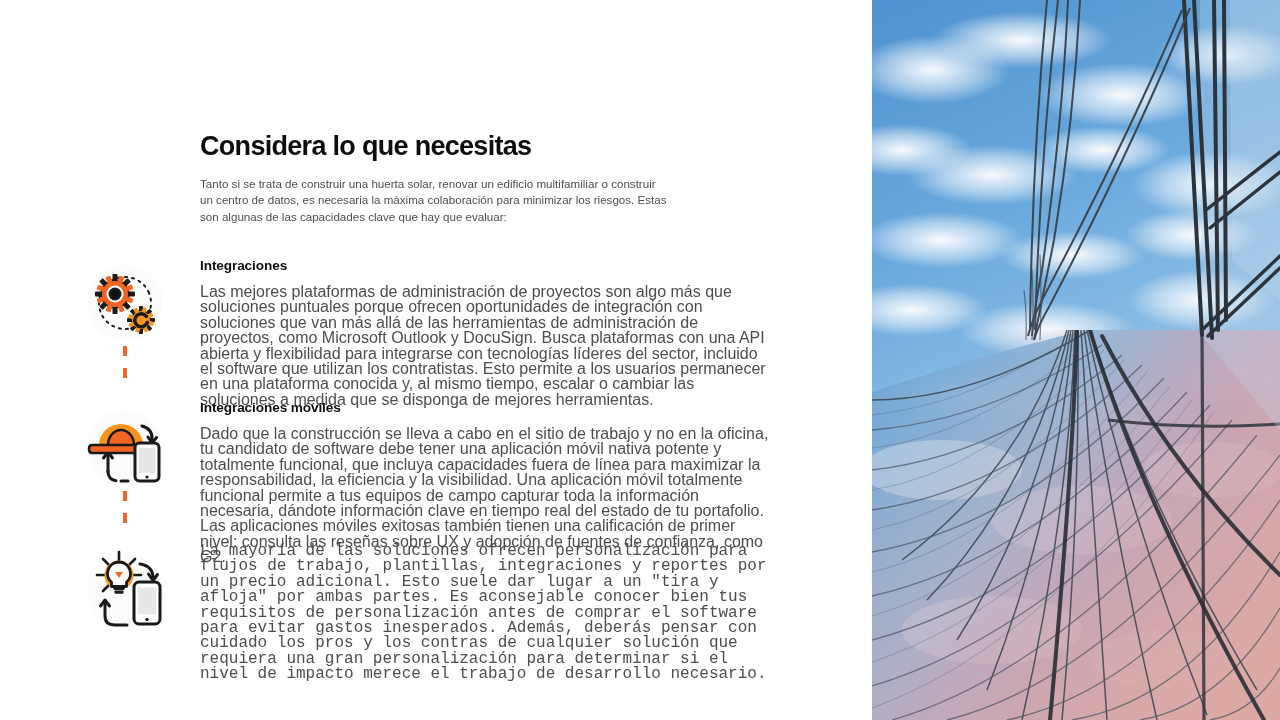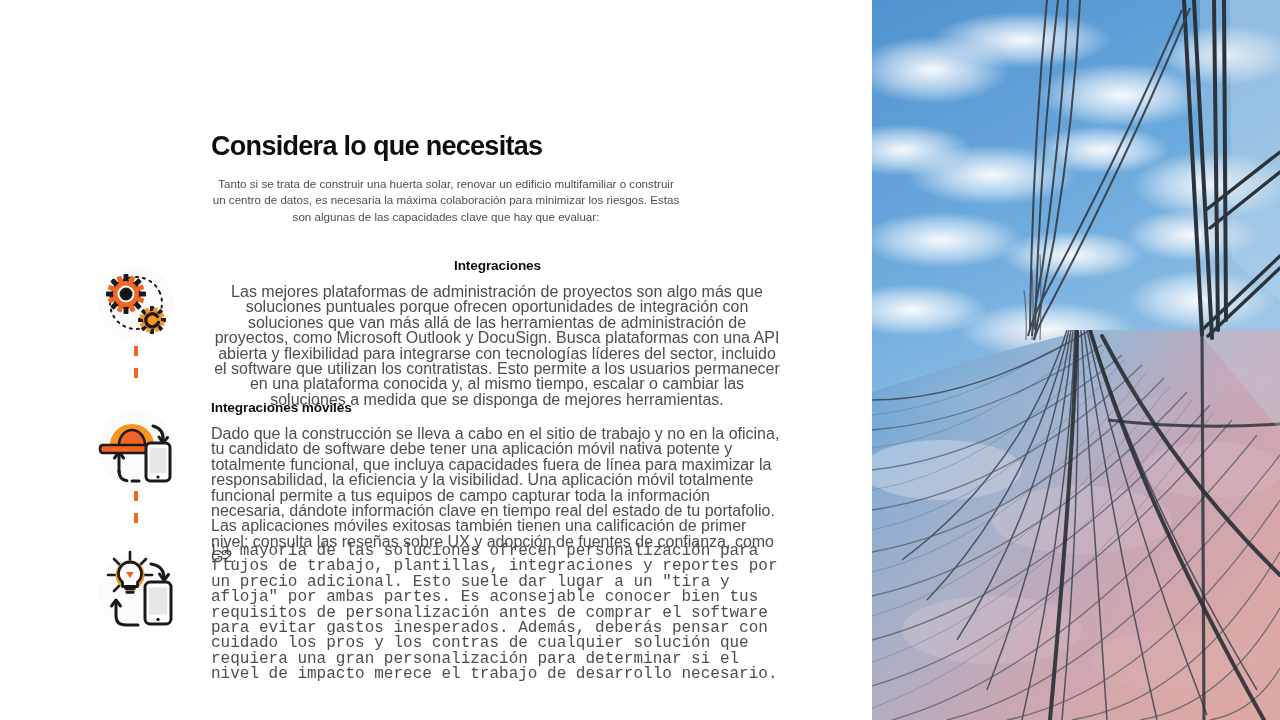--- a/index.html
+++ b/index.html
@@ -15,21 +15,21 @@
   .photo-panel {
     position: absolute; top: 0; left: 872px;
     width: 408px; height: 720px;
     overflow: hidden;
     background: #5b9bd5;
   }
   .photo-panel svg { display:block; width:100%; height:100%; }
 
   
   .content {
-    position: absolute; top: 0; left: 11px;
+    position: absolute; top: 0; left: 0;
     width: 804px; height: 720px;
   }
 
   .timeline {
     position: absolute;
     left: 78px; top: 248px;
     width: 100px; height: 400px;
   }
   .timeline svg { display:block; }
 
@@ -47,25 +47,24 @@
     color: #0d0d0d;
     line-height: 1.15;
   }
 
   .intro {
     position: absolute; top: 176px; left: 0;
     width: 470px;
     font-size: 11.6px;
     line-height: 16.3px;
     color: #4d4d4d;
-    text-align: center;
   }
 
   .section { position: absolute; left: 0; width: 573px; }
-  .section-1 { top: 258px; text-align: center; }
+  .section-1 { top: 258px; }
   .section-2 { top: 400px; }
   .section-3 { top: 544px; }
 
   .section h2 {
     font-size: 13.6px;
     font-weight: 700;
     color: #0d0d0d;
     letter-spacing: -0.1px;
     margin-bottom: 11px;
   }

